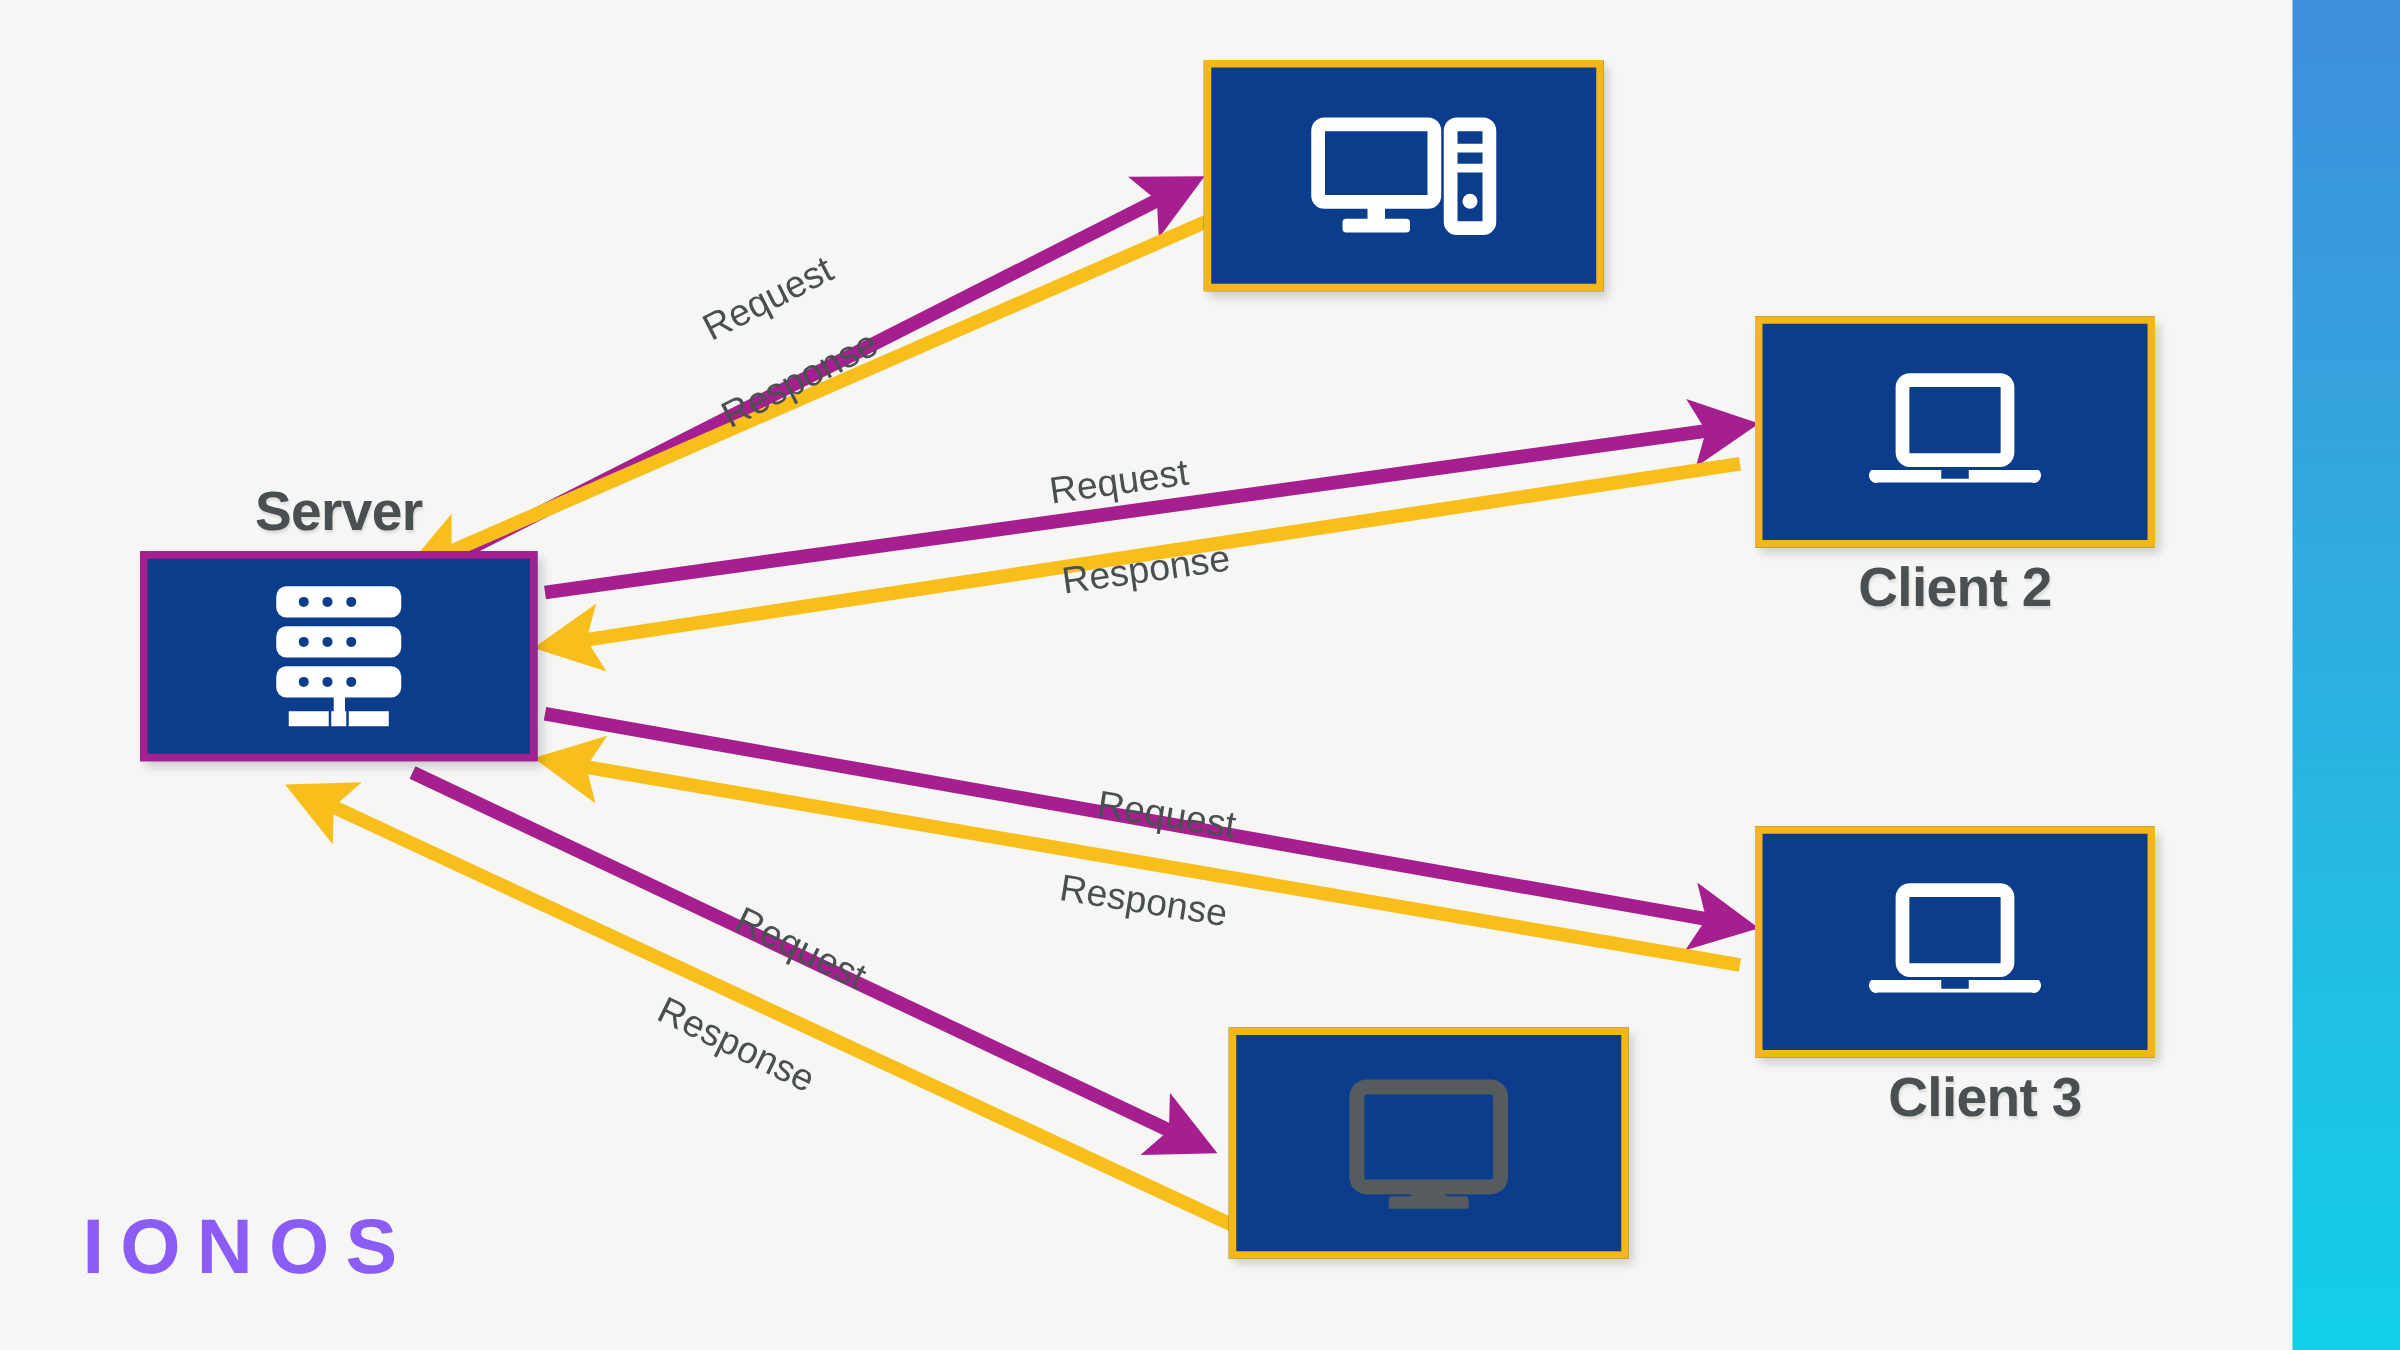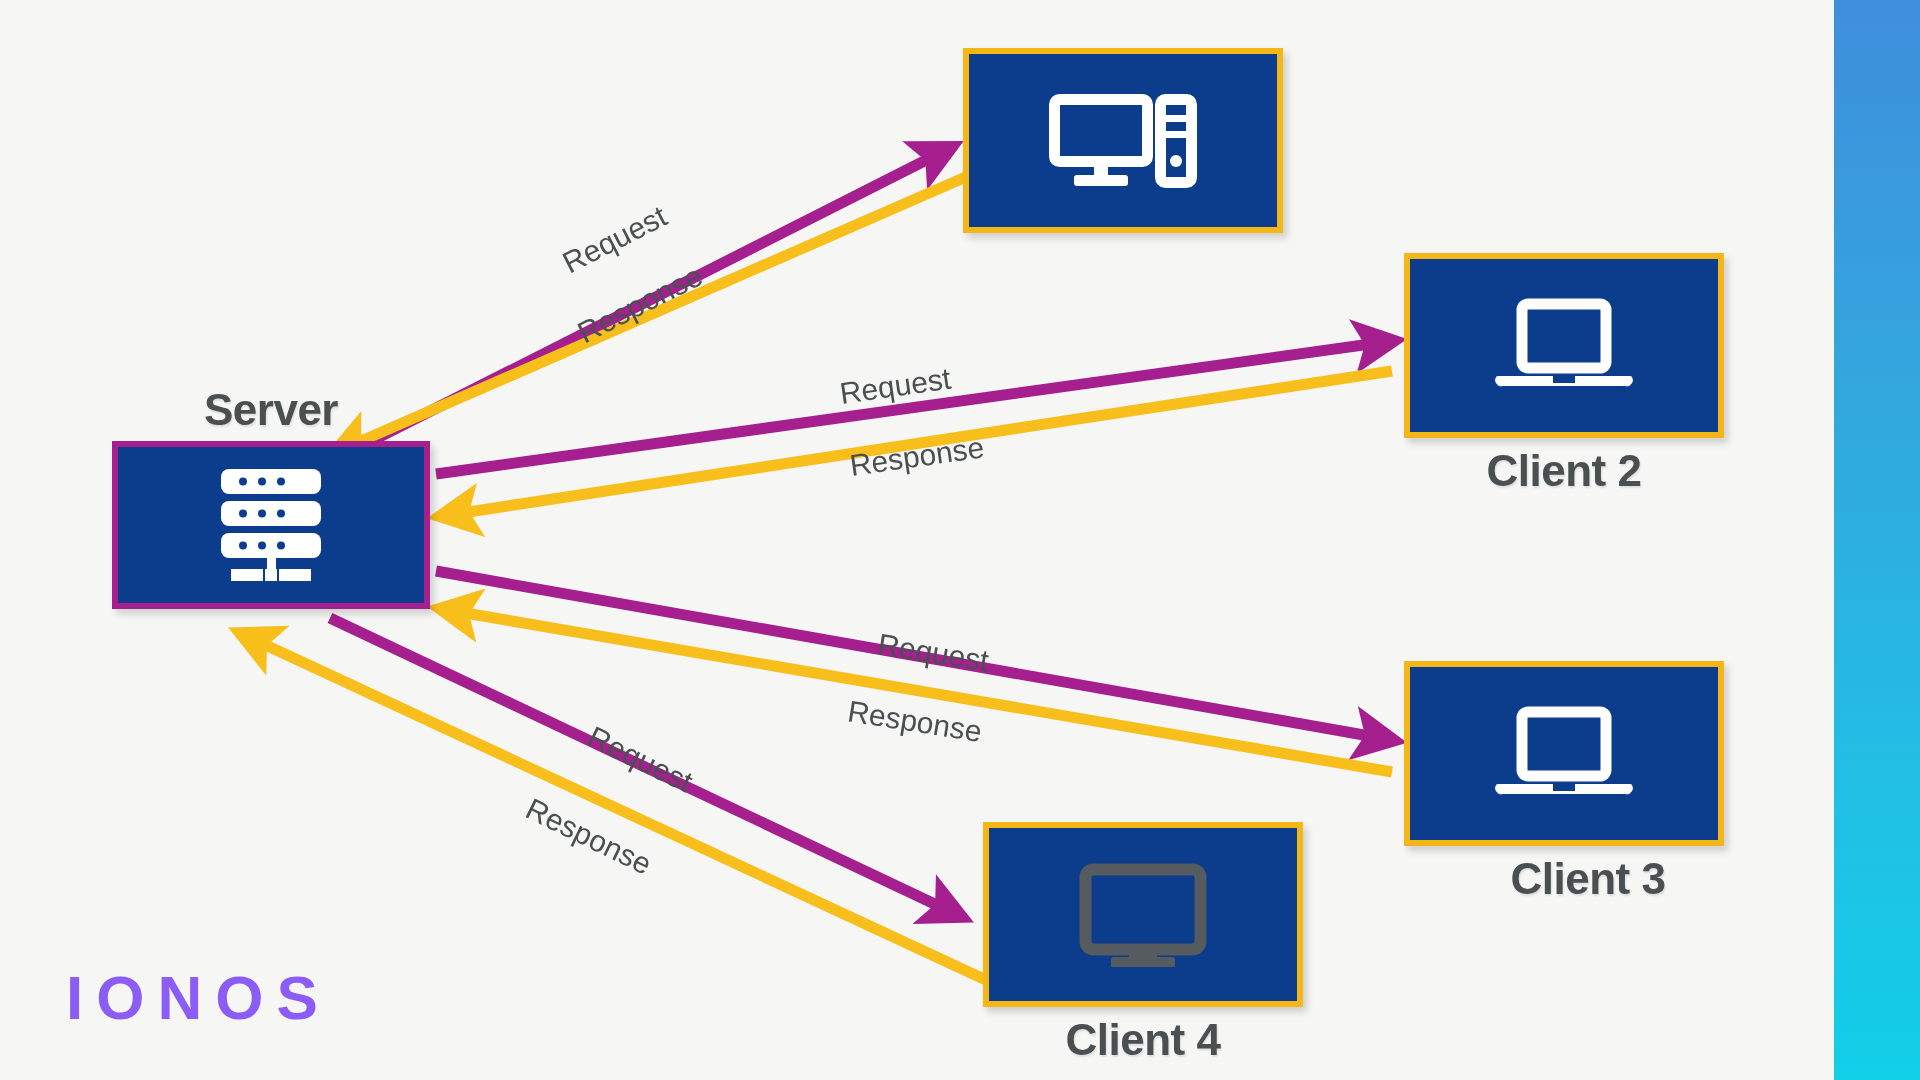--- a/index.html
+++ b/index.html
@@ -183,20 +183,19 @@
   </div>
 
   <div class="node client" id="node-client4">
     <div class="box">
       <svg width="128" height="104" viewBox="0 0 128 104">
         <rect x="6.5" y="6.5" width="115" height="80" rx="8" fill="none" stroke="#555b5e" stroke-width="12"></rect>
         <rect x="50" y="84" width="28" height="14" fill="#555b5e"></rect>
         <rect x="32" y="94" width="64" height="12" rx="3" fill="#555b5e"></rect>
       </svg>
     </div>
-    <div class="caption">Client 4</div>
   </div>
 
   <div id="logo">IONOS</div>
 
   <div class="edge-strip"></div>
 
 </div>
 
 </body></html>

